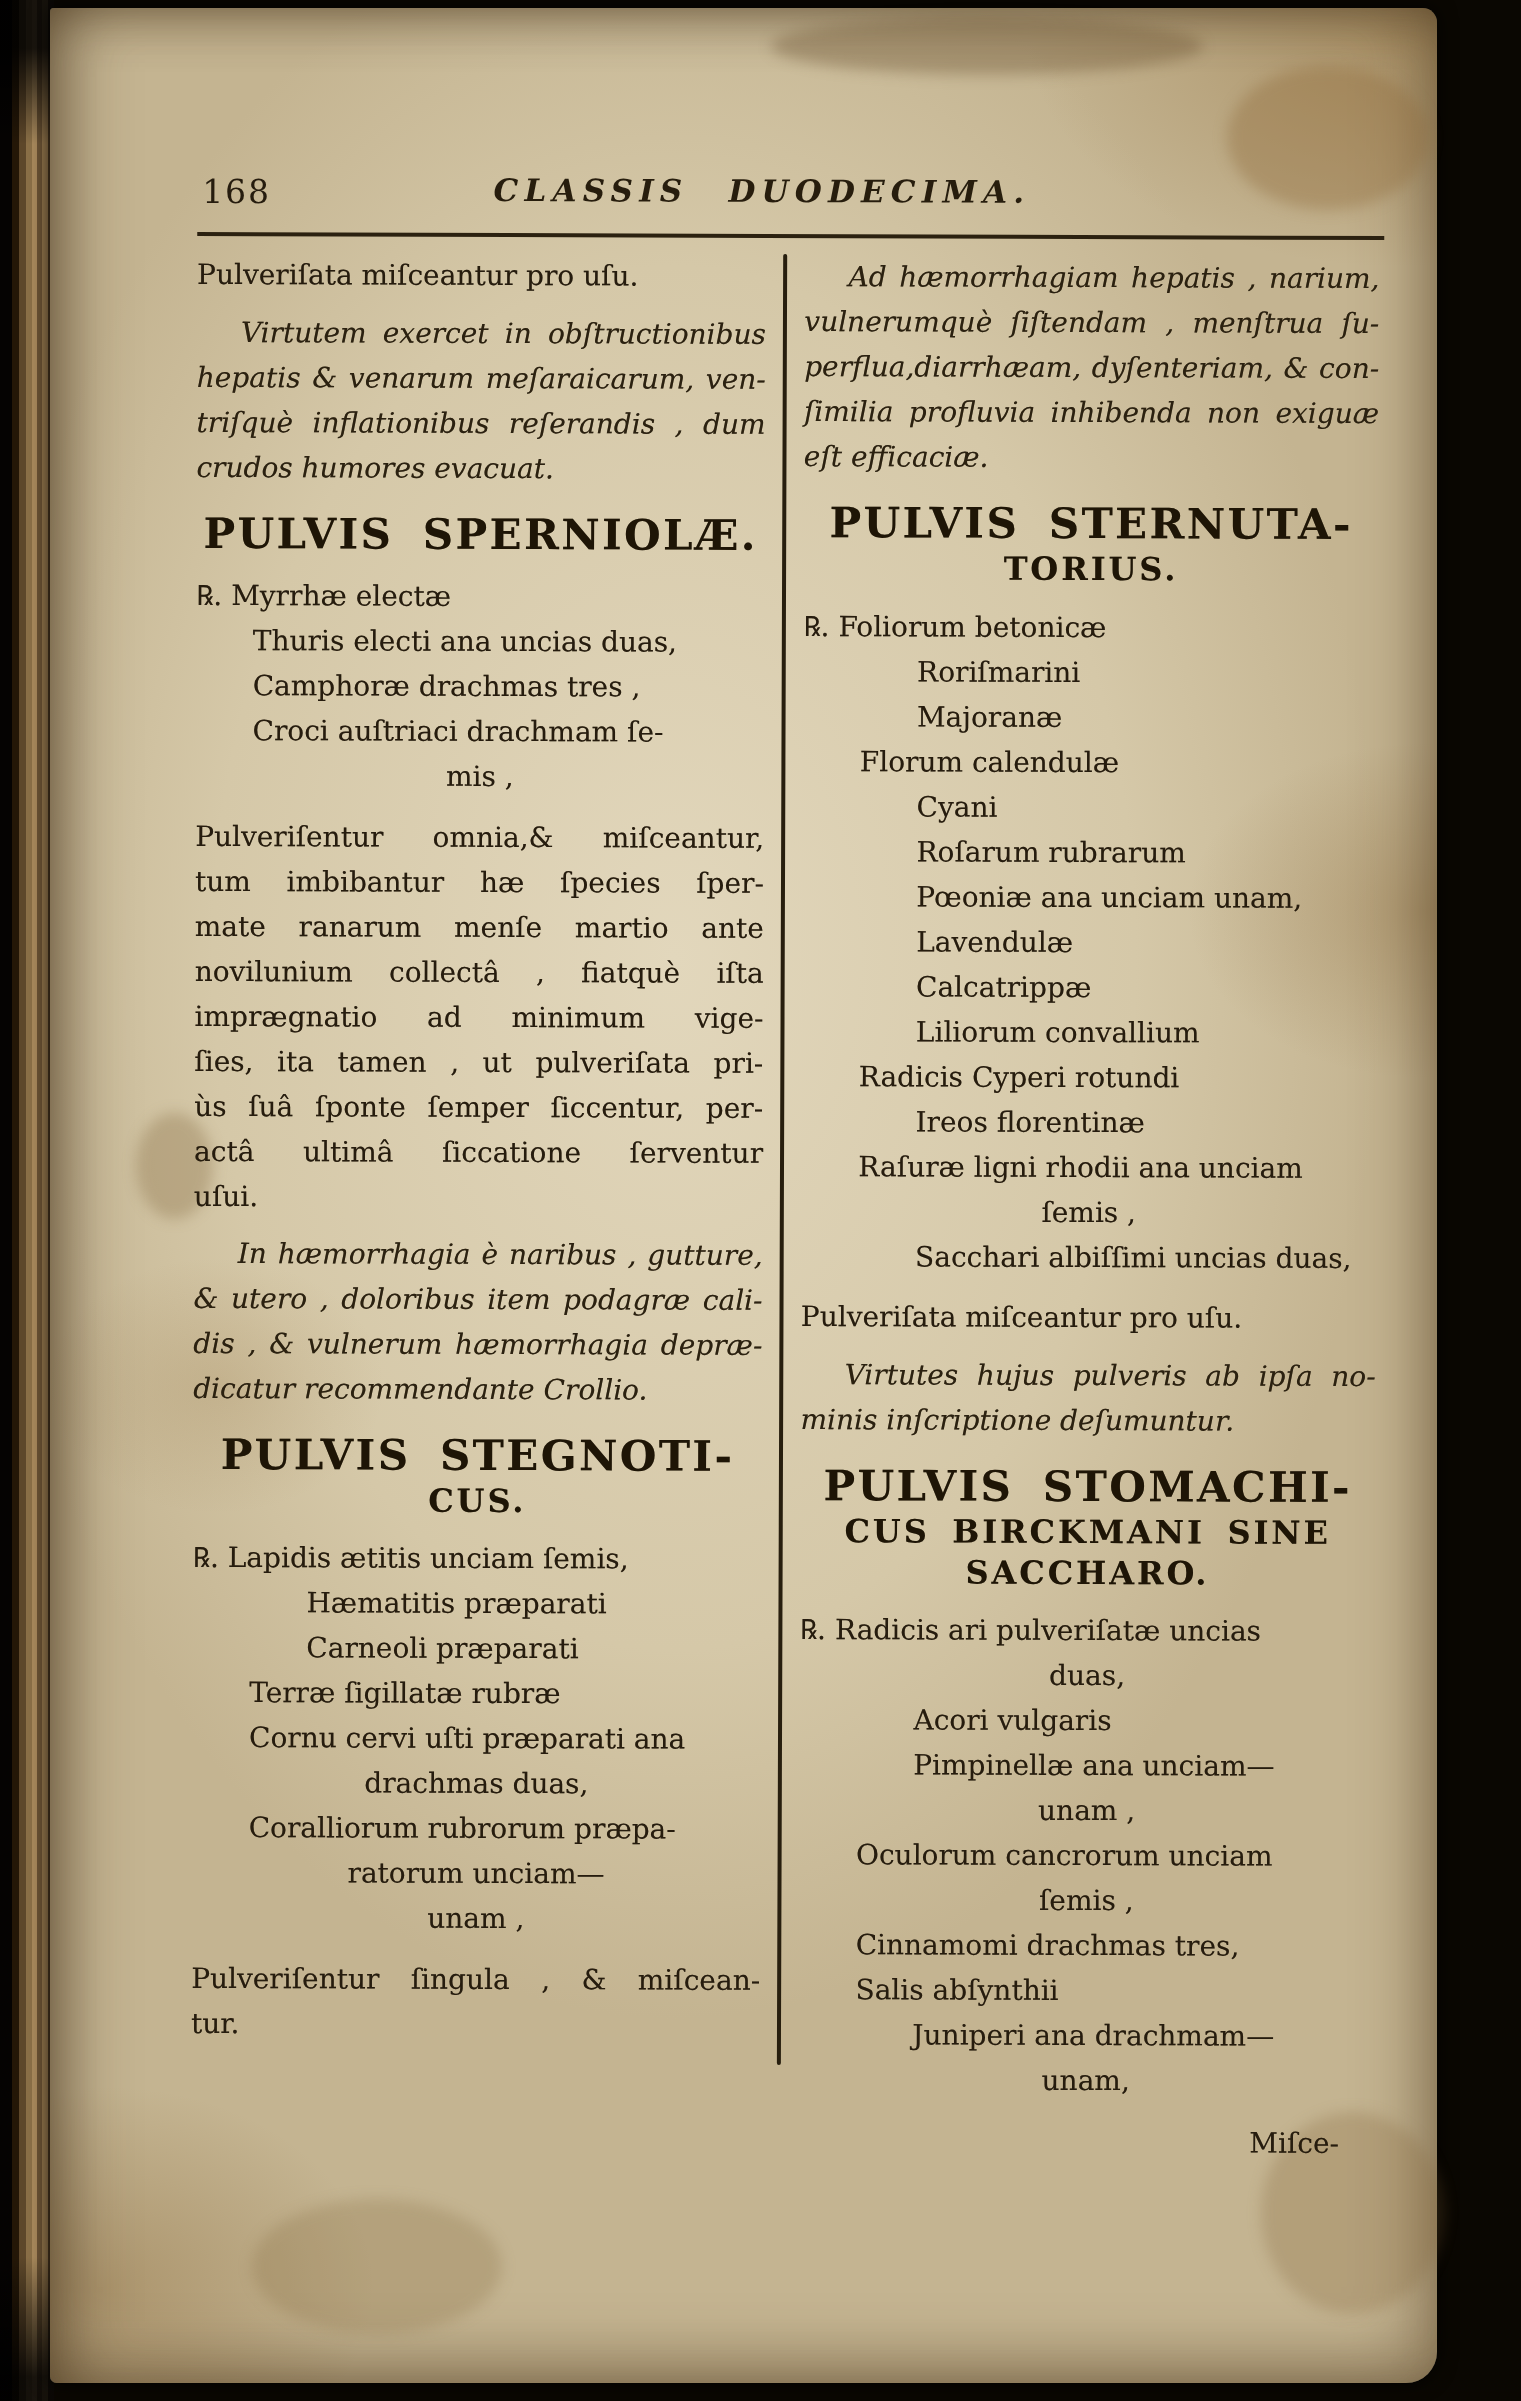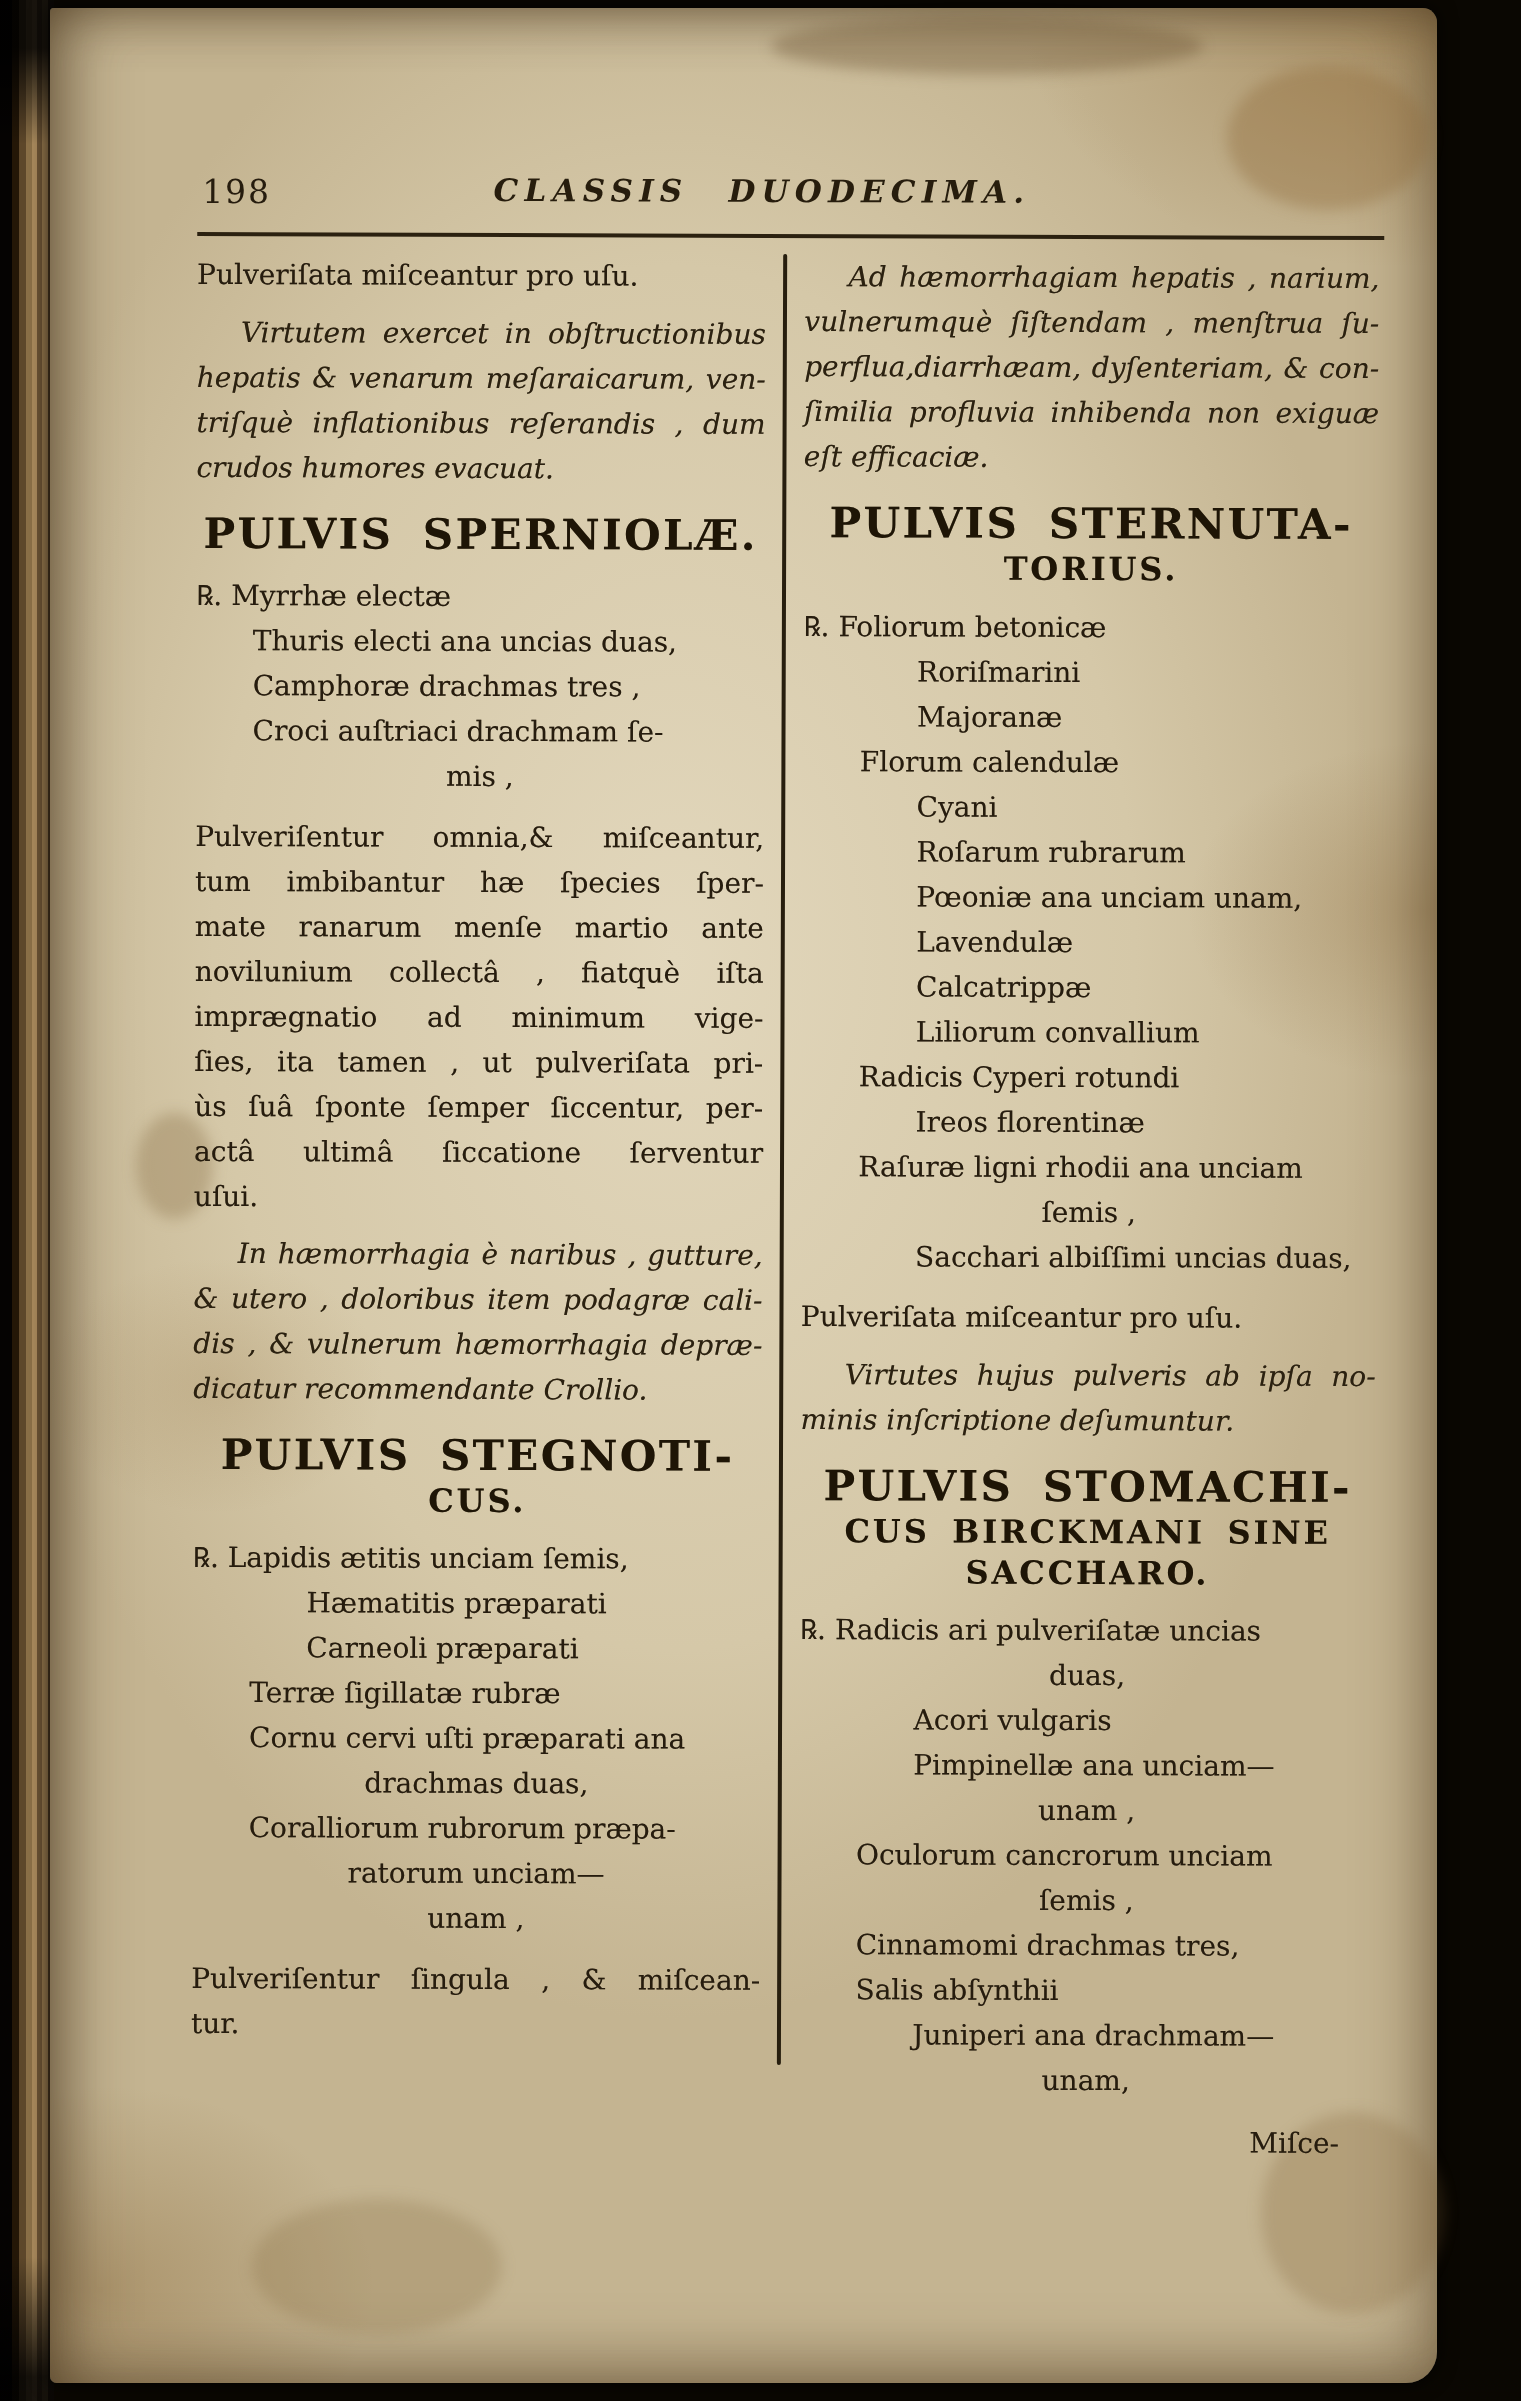--- a/index.html
+++ b/index.html
@@ -82,21 +82,21 @@
 
   <div class="page">
     <div class="stain s1"></div>
     <div class="stain s2"></div>
     <div class="stain s3"></div>
     <div class="stain s4"></div>
     <div class="stain s5"></div>
 
     <div class="text-area">
       <div class="pagehead">
-        <span class="folio">198</span>
+        <span class="folio">168</span>
         <span class="running-title">CLASSIS DUODECIMA.</span>
       </div>
 
       <div class="cols">
         <div class="col left">
             <div class="block plain">
               <div class="line">Pulveriſata miſceantur pro uſu.</div>
             </div>
             <div class="block italic">
               <div class="line just first-ind">Virtutem exercet in obſtructionibus</div>

